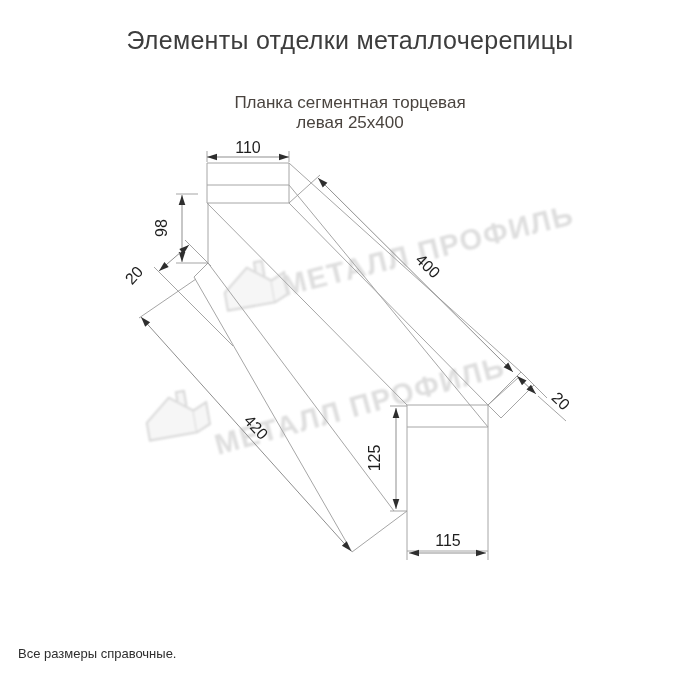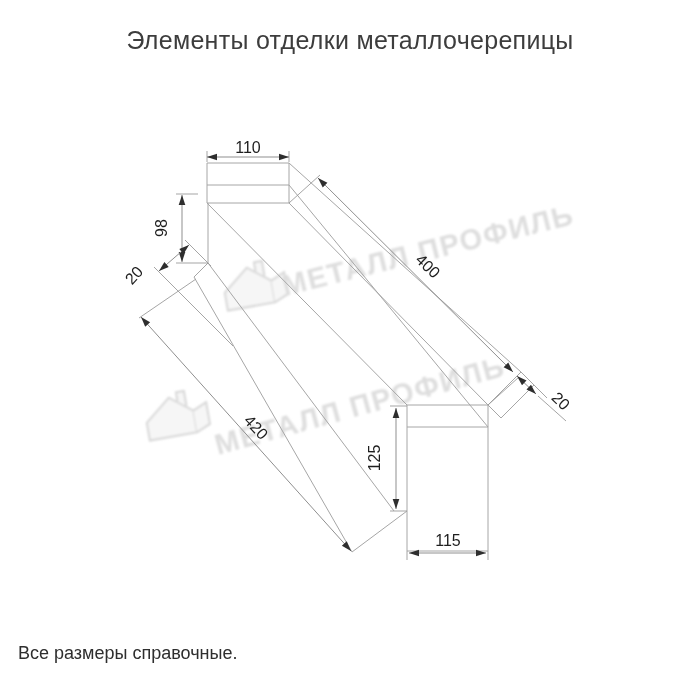--- a/index.html
+++ b/index.html
@@ -11,38 +11,42 @@
   .page-title{
     position:absolute;top:26px;left:0;width:700px;text-align:center;
     font-size:25px;color:#3d3d3d;letter-spacing:.3px;
   }
   .product-title{
     position:absolute;top:93px;left:0;width:700px;text-align:center;
     font-size:17px;line-height:20px;color:#4a443f;
   }
   .footer{
     position:absolute;top:645px;left:18px;width:660px;
-    font-size:18px;line-height:17.5px;color:#2e2e2e;text-align:left;
+    font-size:13px;line-height:17.5px;color:#2e2e2e;text-align:left;
   }
   svg{position:absolute;left:0;top:0;}
   .edge{stroke:#a6a6a6;stroke-width:1;fill:none;}
   .dim{stroke:#8f8f8f;stroke-width:1;fill:none;}
   .ext{stroke:#9b9b9b;stroke-width:.9;fill:none;}
   .dimtext{font-family:"Liberation Sans",sans-serif;font-size:16px;fill:#1e1e1e;}
   .wm{font-family:"Liberation Sans",sans-serif;font-size:29px;font-weight:bold;
       letter-spacing:1.5px;fill:#dedede;}
   .house{stroke:#d7d7d7;stroke-width:2;fill:#f6f6f6;}
 </style>
 </head>
 <body>
 
 <div id="stage">
 
   <div class="page-title">Элементы отделки металлочерепицы</div>
 
+  <div class="product-title">
+    <div>Планка сегментная торцевая</div>
+    <div>левая 25х400</div>
+  </div>
 
   <svg width="700" height="700" viewBox="0 0 700 700">
     <defs>
       <marker id="arrE" markerWidth="12" markerHeight="9" refX="10.5" refY="4.5" orient="auto" markerUnits="userSpaceOnUse">
         <path d="M0.5,1.2 L10.5,4.5 L0.5,7.8 Z" fill="#2e2e2e"></path>
       </marker>
       <marker id="arrS" markerWidth="12" markerHeight="9" refX="10.5" refY="4.5" orient="auto-start-reverse" markerUnits="userSpaceOnUse">
         <path d="M0.5,1.2 L10.5,4.5 L0.5,7.8 Z" fill="#2e2e2e"></path>
       </marker>
       <filter id="wblur" x="-20%" y="-20%" width="140%" height="140%">

